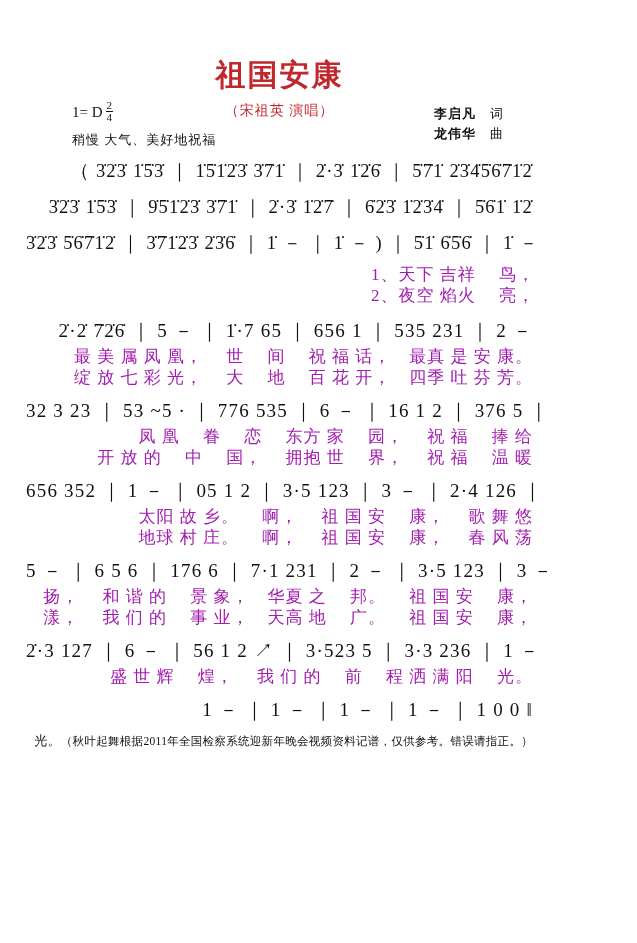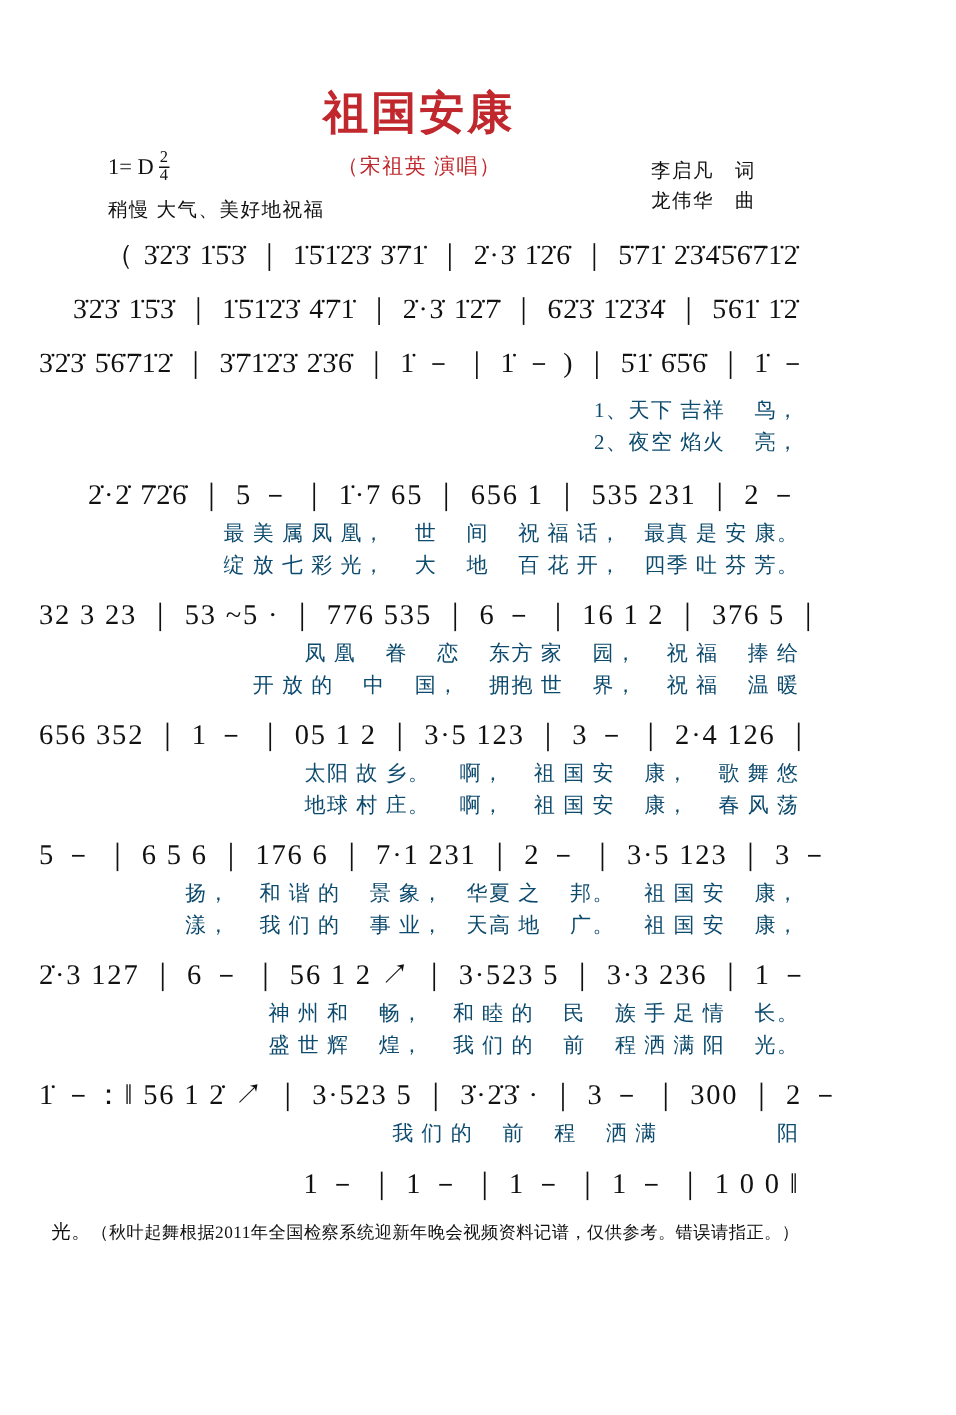--- a/index.html
+++ b/index.html
@@ -40,21 +40,21 @@
   }
   .credits {
     position: absolute;
     right: 56px;
     top: 104px;
     font-size: 13px;
     line-height: 20px;
     color: #111;
     text-align: left;
   }
-  .credits .row span.name { letter-spacing: 1px; }
+  .credits .row span.name { letter-spacing: 1px; font-weight: bold; }
   .credits .row span.role { margin-left: 14px; }
   .keyblock {
     position: absolute;
     left: 72px;
     top: 100px;
     font-size: 14px;
     line-height: 16px;
   }
   .keyblock .keyline {
     display: flex;
@@ -87,25 +87,25 @@
     min-height: 34px;
   }
   .notes {
     font-family: "Liberation Serif", serif;
     font-size: 19px;
     letter-spacing: 1.2px;
     white-space: pre;
     line-height: 30px;
   }
   .lyrics {
-    font-size: 14px;
+    font-size: 17px;
     letter-spacing: 1px;
     white-space: pre;
     line-height: 21px;
-    color: #0c4a6e;
+    color: #a21caf;
   }
   .blk {
     margin-top: 2px;
   }
   .intro .notes { font-size: 18.5px; }
   .footnote {
     font-size: 11.5px;
     line-height: 16px;
     letter-spacing: 0.3px;
     margin-top: 4px;
@@ -139,21 +139,21 @@
       <span class="name">龙伟华</span><span class="role">曲</span>
     </div>
   </div>
 
   <div class="staff" style="margin-top:36px;">
 
     <div class="line intro blk">
       <div class="notes">（ 3̇2̇3̇ 1̇5̇3̇ ｜ 1̇5̇1̇2̇3̇ 3̇7̇1̇ ｜ 2̇·3̇ 1̇2̇6̇ ｜ 5̇7̇1̇ 2̇3̇4̇5̇6̇7̇1̇2̇</div>
     </div>
     <div class="line intro blk">
-      <div class="notes">3̇2̇3̇ 1̇5̇3̇ ｜ 1̇5̇1̇2̇3̇ 4̇7̇1̇ ｜ 2̇·3̇ 1̇2̇7̇ ｜ 6̇2̇3̇ 1̇2̇3̇4̇ ｜ 5̇6̇1̇ 1̇2̇</div>
+      <div class="notes">3̇2̇3̇ 1̇5̇3̇ ｜ 9̇5̇1̇2̇3̇ 3̇7̇1̇ ｜ 2̇·3̇ 1̇2̇7̇ ｜ 6̇2̇3̇ 1̇2̇3̇4̇ ｜ 5̇6̇1̇ 1̇2̇</div>
     </div>
     <div class="line intro blk">
       <div class="notes">3̇2̇3̇ 5̇6̇7̇1̇2̇ ｜ 3̇7̇1̇2̇3̇ 2̇3̇6̇ ｜ 1̇ － ｜ 1̇ － ) ｜ 5̇1̇ 6̇5̇6̇ ｜ 1̇ －</div>
     </div>
 
     <div class="line blk" style="margin-left:345px;margin-top:2px;">
       <div class="lyrics">1、天下 吉祥　 鸟，</div>
       <div class="lyrics">2、夜空 焰火　 亮，</div>
     </div>
 
@@ -176,28 +176,23 @@
     </div>
 
     <div class="line blk" style="margin-top:8px;">
       <div class="notes">5 － ｜ 6 5 6 ｜ 176 6 ｜ 7·1 231 ｜ 2 － ｜ 3·5 123 ｜ 3 －</div>
       <div class="lyrics">扬，　 和 谐 的　 景 象，　华夏 之　 邦。　 祖 国 安　 康，</div>
       <div class="lyrics">漾，　 我 们 的　 事 业，　天高 地　 广。　 祖 国 安　 康，</div>
     </div>
 
     <div class="line blk" style="margin-top:8px;">
       <div class="notes">2̇·3 127 ｜ 6 － ｜ 56 1 2 ↗ ｜ 3·523 5 ｜ 3·3 236 ｜ 1 －</div>
-      <div class="lyrics">神 州 和　 畅，　 和 睦 的　 民　 族 手 足 情　 长。</div>
       <div class="lyrics">盛 世 辉　 煌，　 我 们 的　 前　 程 洒 满 阳　 光。</div>
     </div>
 
-    <div class="line blk" style="margin-top:8px;">
-      <div class="notes">1̇ －：‖ 56 1 2̇ ↗ ｜ 3·523 5 ｜ 3̇·2̇3̇ · ｜ 3 － ｜ 300 ｜ 2 －</div>
-      <div class="lyrics">　　　　 我 们 的　 前　 程　 洒 满　　　　　 阳</div>
-    </div>
 
     <div class="line blk" style="margin-top:8px;">
       <div class="notes">1 － ｜ 1 － ｜ 1 － ｜ 1 － ｜ 1 0 0 ‖</div>
     </div>
 
     <div class="footnote">
       <span class="first">光。</span><span>（秋叶起舞根据2011年全国检察系统迎新年晚会视频资料记谱，仅供参考。错误请指正。）</span>
     </div>
 
   </div>

